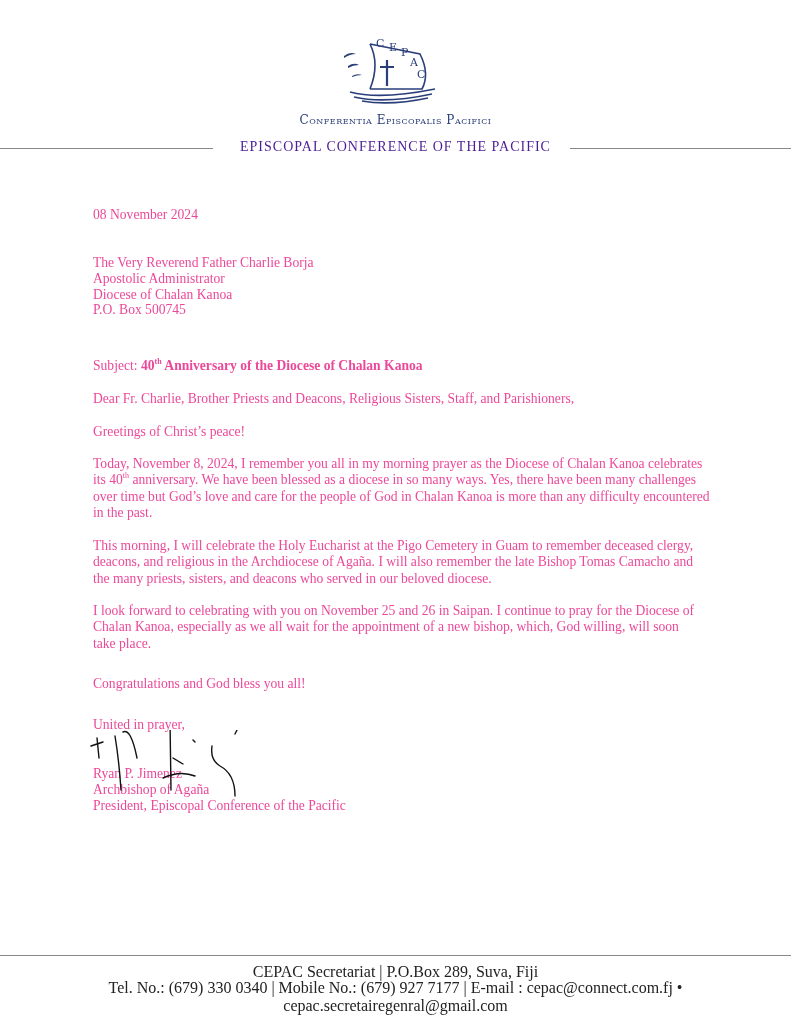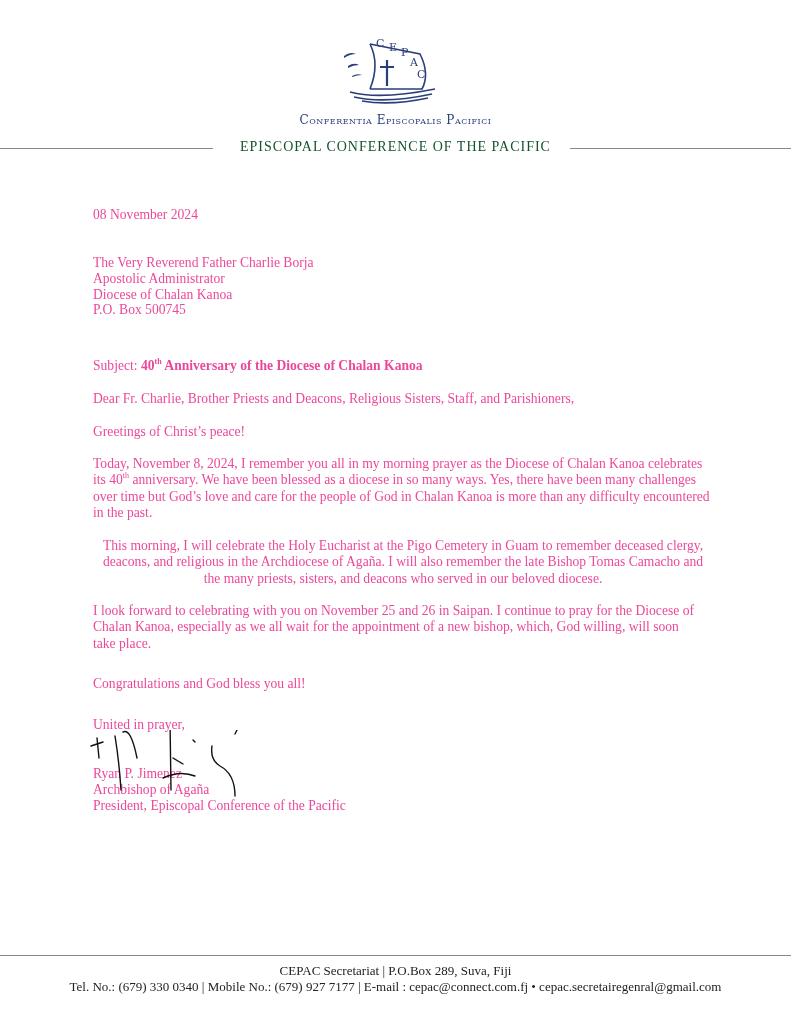--- a/index.html
+++ b/index.html
@@ -5,25 +5,25 @@
   html, body { margin: 0; padding: 0; background: #ffffff; }
   body { width: 791px; height: 1024px; position: relative; overflow: hidden; color: #111; }
   .logo { position: absolute; left: 340px; top: 34px; width: 110px; height: 70px; }
   .org-title { position: absolute; left: 0; right: 0; top: 113px; text-align: center;
     font-family: "DejaVu Serif", serif; font-size: 12px; color: #2a3f7a; letter-spacing: 0.5px; font-variant: small-caps; }
   .org-sub-row { position: absolute; left: 0; right: 0; top: 139px; height: 20px; }
   .hdr-line { position: absolute; top: 9px; height: 1px; background: #888; }
   .hdr-line.left { left: 0; width: 213px; }
   .hdr-line.right { left: 570px; width: 221px; }
   .org-sub { position: absolute; left: 0; right: 0; text-align: center;
-    font-family: "Liberation Serif", serif; font-size: 14px; color: #14532d; letter-spacing: 1px; }
+    font-family: "Liberation Serif", serif; font-size: 14px; color: #4c1d95; letter-spacing: 1px; }
   .p { position: absolute; left: 93px; width: 640px; font-family: "Liberation Serif", serif; font-size: 13.6px; line-height: 16.4px; color: #ec4899; margin: 0; }
   sup { font-size: 8px; line-height: 0; }
   .footer-line { position: absolute; left: 0; top: 955px; width: 791px; height: 1px; background: #888; }
-  .footer { position: absolute; left: 0; right: 0; text-align: center; font-family: "Liberation Serif", serif; font-size: 13px; color: #222; }
+  .footer { position: absolute; left: 0; right: 0; text-align: center; font-family: "Liberation Serif", serif; font-size: 16px; color: #222; }
   .signature { position: absolute; left: 85px; top: 730px; width: 170px; height: 100px; pointer-events: none; }
 </style>
 </head>
 <body>
 
 <svg class="logo" viewBox="0 0 110 70">
   <g fill="none" stroke="#2a3f7a" stroke-width="1.6">
     <path d="M30 10 Q40 30 30 55"></path>
     <path d="M30 10 L80 20 Q90 40 82 55 L30 55"></path>
     <path d="M47 26 L47 52 M40 33 L54 33" stroke-width="2.2"></path>
@@ -62,21 +62,21 @@
 </div>
 
 <p class="p" style="top:358px;"><span>Subject: </span><b><span>40</span><sup>th</sup><span> Anniversary of the Diocese of Chalan Kanoa</span></b></p>
 
 <p class="p" style="top:391px;">Dear Fr. Charlie, Brother Priests and Deacons, Religious Sisters, Staff, and Parishioners,</p>
 
 <p class="p" style="top:424px;">Greetings of Christ’s peace!</p>
 
 <p class="p" style="top:456px; width:625px;"><span>Today, November 8, 2024, I remember you all in my morning prayer as the Diocese of Chalan Kanoa celebrates its 40</span><sup>th</sup><span> anniversary. We have been blessed as a diocese in so many ways. Yes, there have been many challenges over time but God’s love and care for the people of God in Chalan Kanoa is more than any difficulty encountered in the past.</span></p>
 
-<p class="p" style="top:538px; width:620px;text-align:center;">This morning, I will celebrate the Holy Eucharist at the Pigo Cemetery in Guam to remember deceased clergy, deacons, and religious in the Archdiocese of Agaña. I will also remember the late Bishop Tomas Camacho and the many priests, sisters, and deacons who served in our beloved diocese.</p>
+<p class="p" style="top:538px; width:620px;">This morning, I will celebrate the Holy Eucharist at the Pigo Cemetery in Guam to remember deceased clergy, deacons, and religious in the Archdiocese of Agaña. I will also remember the late Bishop Tomas Camacho and the many priests, sisters, and deacons who served in our beloved diocese.</p>
 
 <p class="p" style="top:603px; width:605px;">I look forward to celebrating with you on November 25 and 26 in Saipan. I continue to pray for the Diocese of Chalan Kanoa, especially as we all wait for the appointment of a new bishop, which, God willing, will soon take place.</p>
 
 <p class="p" style="top:668px;margin-top:8px;">Congratulations and God bless you all!</p>
 
 <p class="p" style="top:717px;">United in prayer,</p>
 
 <div class="p" style="top:766px; line-height:16px;">
   <div>Ryan P. Jimenez</div>
   <div>Archbishop of Agaña</div>

